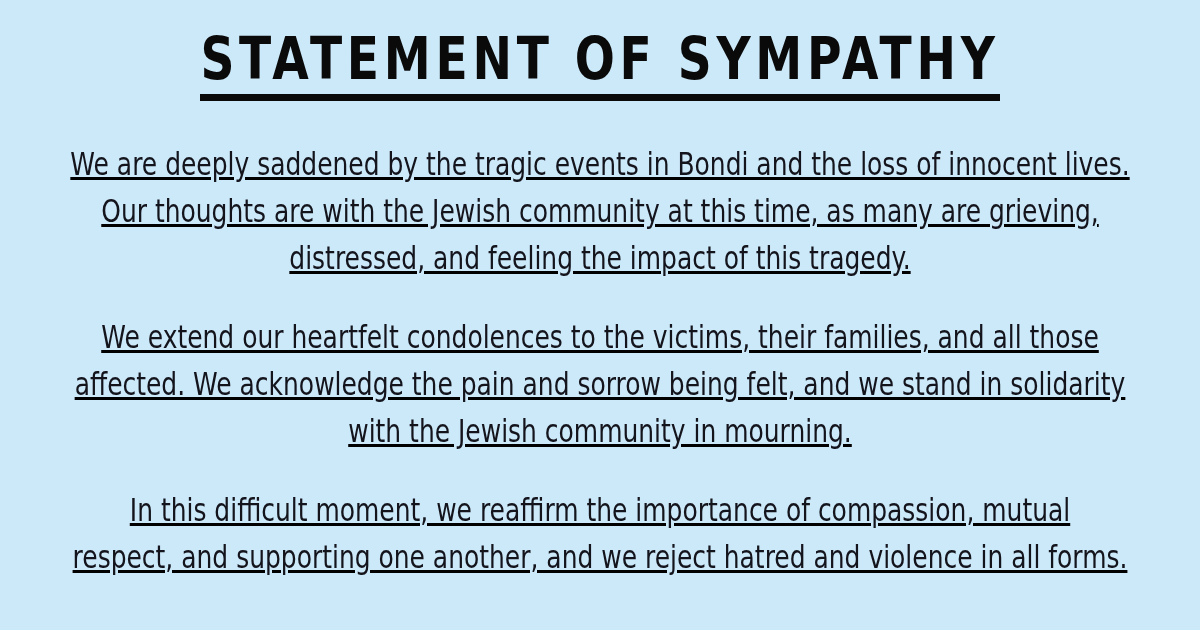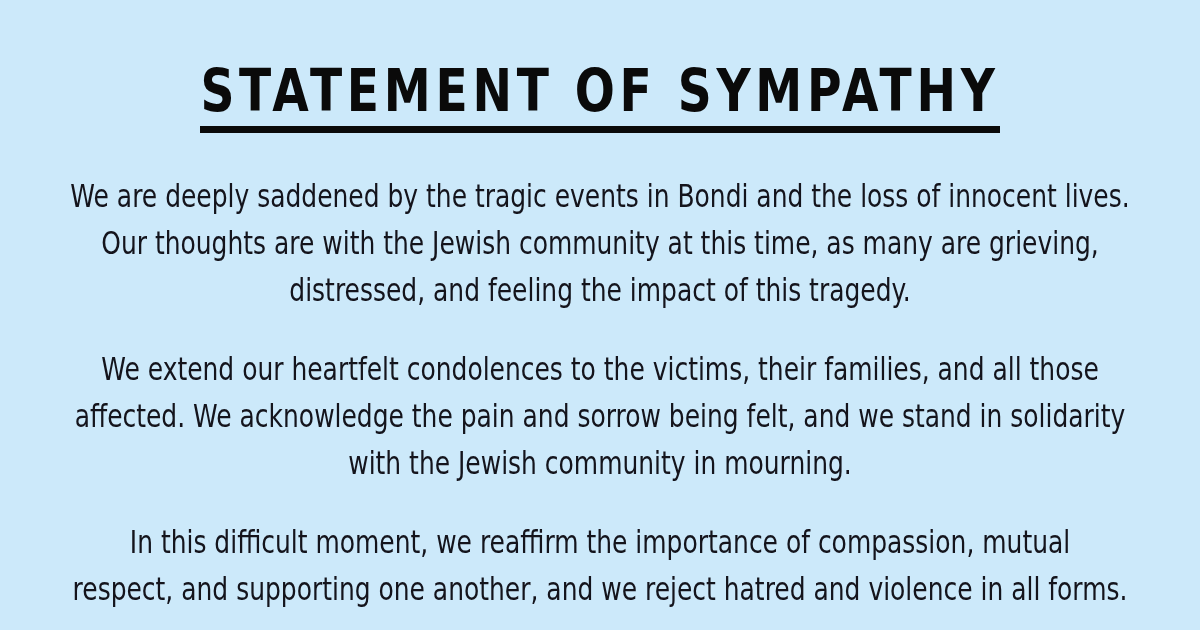--- a/index.html
+++ b/index.html
@@ -3,21 +3,21 @@
 <meta charset="utf-8">
 <style>
   html, body { margin: 0; padding: 0; }
   body {
     width: 1200px;
     height: 630px;
     background: #cce9fa;
     overflow: hidden;
     font-family: "DejaVu Sans", sans-serif;
   }
-  .card { padding-top: 61px; }
+  .card { padding-top: 29px; text-decoration: underline; }
 
   
   .title-wrap {
     width: 1500px;
     margin-left: -150px;
     text-align: center;
     transform: scaleX(0.80);
     transform-origin: 50% 0;
   }
   .title {

